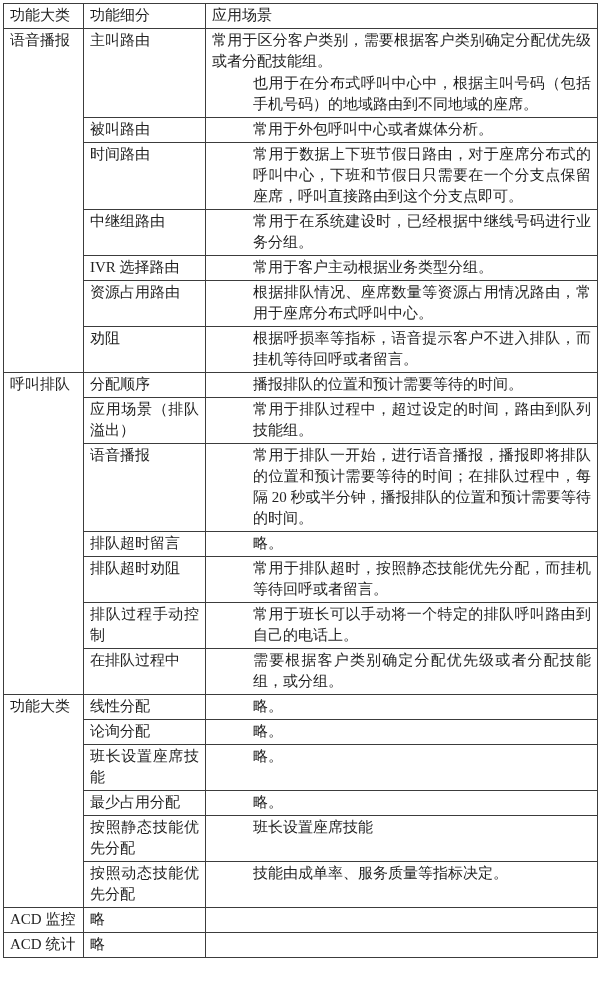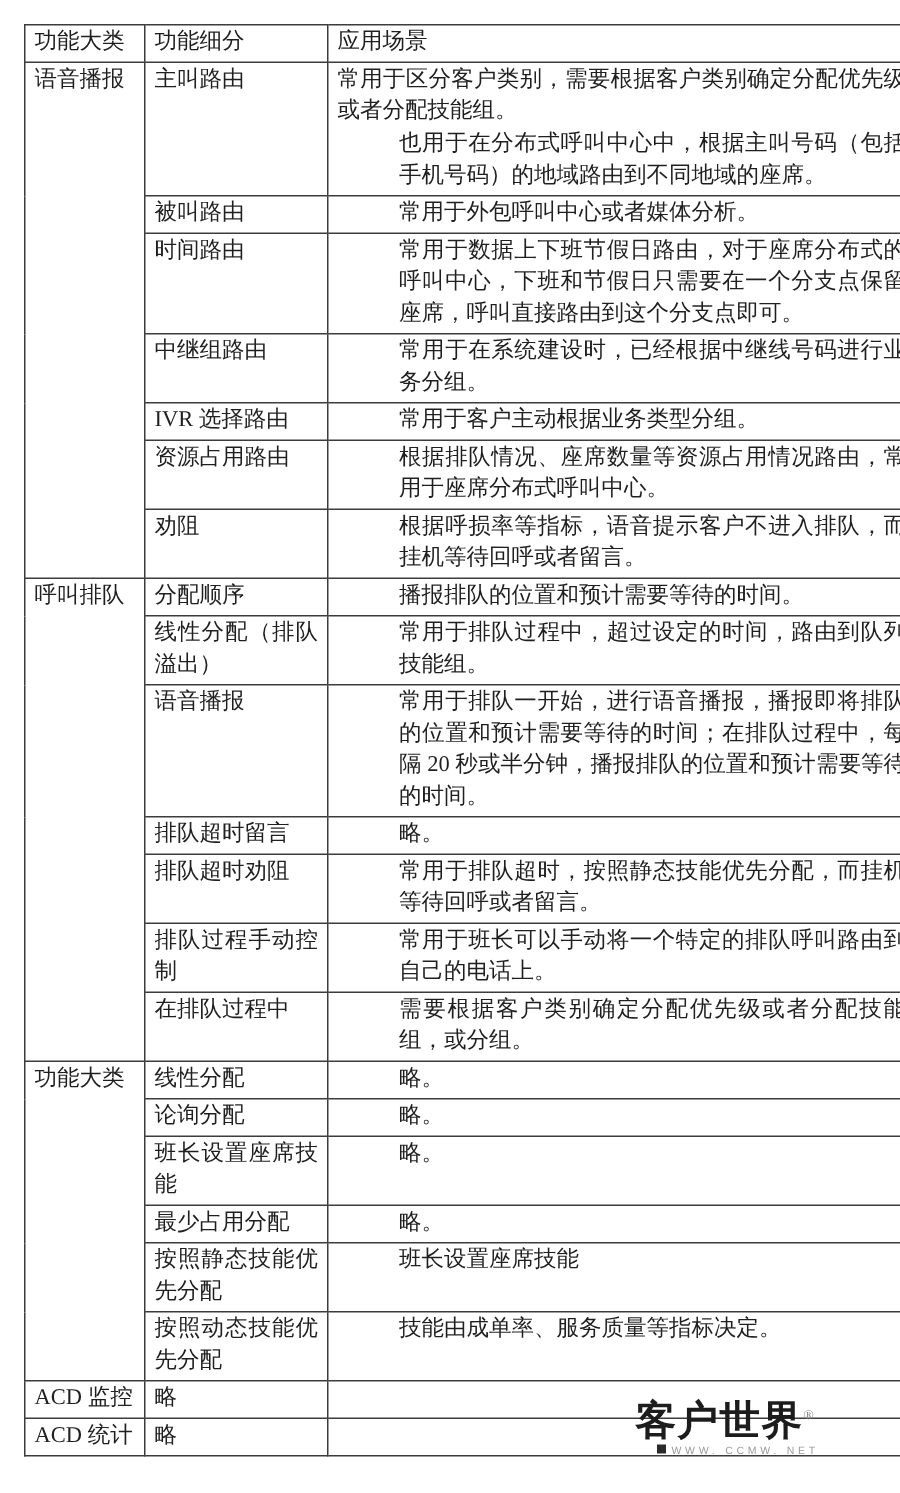--- a/index.html
+++ b/index.html
@@ -2,21 +2,21 @@
 <html><head>
 <meta charset="utf-8">
 <style>
   html, body { margin: 0; padding: 0; background: #ffffff; }
   .page {
     position: relative;
     width: 600px;
     height: 982px;
     background: #ffffff;
     box-sizing: border-box;
-    padding: 16px;
+    padding: 3px;
     font-family: "Liberation Serif", "DejaVu Serif", serif;
     color: #1f1f1f;
     overflow: hidden;
   }
   table.feature-table {
     border-collapse: collapse;
     width: 594px;
     table-layout: fixed;
   }
   col.c1 { width: 80px; }
@@ -137,21 +137,21 @@
           </td>
         </tr>
         <tr>
           <td class="cat" rowspan="7">呼叫排队</td>
           <td class="sub">分配顺序</td>
           <td class="scene">
             <div>播报排队的位置和预计需要等待的时间。</div>
           </td>
         </tr>
         <tr>
-          <td class="sub">线性分配（排队溢出）</td>
+          <td class="sub">应用场景（排队溢出）</td>
           <td class="scene">
             <div>常用于排队过程中，超过设定的时间，路由到队列技能组。</div>
           </td>
         </tr>
         <tr>
           <td class="sub">语音播报</td>
           <td class="scene">
             <div>常用于排队一开始，进行语音播报，播报即将排队的位置和预计需要等待的时间；在排队过程中，每隔 20 秒或半分钟，播报排队的位置和预计需要等待的时间。</div>
           </td>
         </tr>
@@ -222,19 +222,13 @@
           <td class="scene"></td>
         </tr>
         <tr>
           <td class="cat" rowspan="1">ACD 统计</td>
           <td class="sub">略</td>
           <td class="scene"></td>
         </tr>
       </tbody>
   </table>
 
-  <div class="watermark">
-    <div class="logo-line">
-      <span>客户世界</span><sup>®</sup>
-    </div>
-    <div class="logo-url">WWW. CCMW. NET</div>
-  </div>
 </div>
 
 </body></html>

